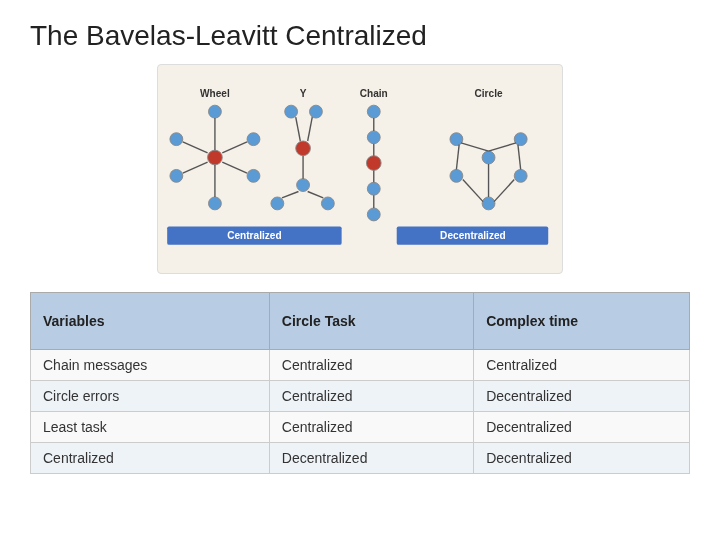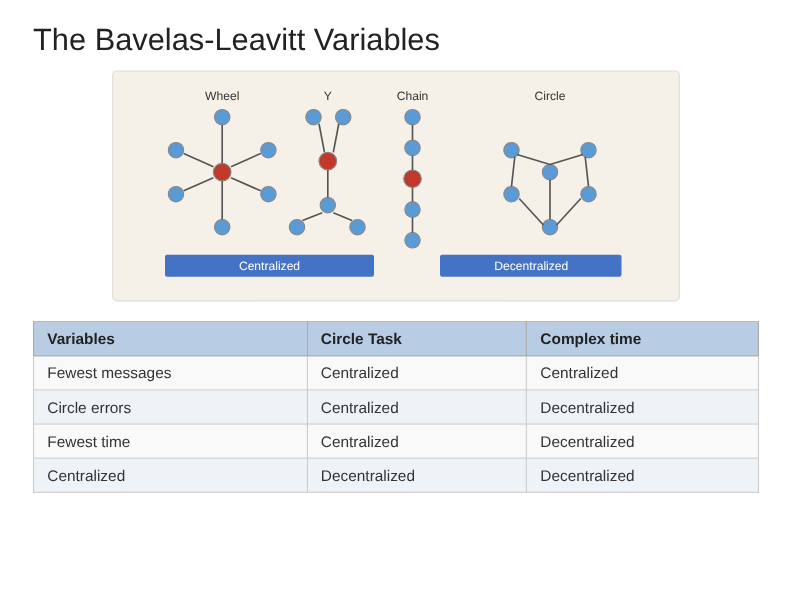--- a/index.html
+++ b/index.html
@@ -23,27 +23,28 @@
       font-size: 28px;
       font-weight: 400;
       color: #222;
       margin-bottom: 12px;
     }
 
     .diagram-container {
       background: #f5f0e8;
       border: 1px solid #ddd;
       border-radius: 4px;
-      width: 516px;
+      width: 406px;
       height: 210px;
       margin: 0 auto 18px auto;
       position: relative;
       display: flex;
       align-items: center;
       justify-content: center;
+      font-weight: bold;
     }
 
     .diagram-svg {
       width: 440px;
       height: 190px;
     }
 
     
     .table-wrapper {
       width: 100%;
@@ -51,21 +52,21 @@
 
     table {
       width: 100%;
       border-collapse: collapse;
       font-size: 14px;
     }
 
     thead tr th {
       background: #b8cce4;
       border: 1px solid #aaa;
-      padding: 7px 12px;
+      padding: 20px 12px;
       font-weight: 600;
       color: #222;
       text-align: left;
     }
 
     tbody tr td {
       border: 1px solid #ccc;
       padding: 7px 12px;
       color: #333;
     }
@@ -79,21 +80,21 @@
 
     td:first-child {
       font-weight: 500;
     }
   </style>
 </head>
 <body>
 
 <div class="page">
 
-  <h1 class="title">The Bavelas-Leavitt Variables</h1>
+  <h1 class="title">The Bavelas-Leavitt Centralized</h1>
 
   <div class="diagram-container">
     <svg class="diagram-svg" viewBox="0 0 440 185">
 
       <text x="62" y="14" font-size="11" font-family="Arial" fill="#333" text-anchor="middle">Wheel</text>
       <text x="158" y="14" font-size="11" font-family="Arial" fill="#333" text-anchor="middle">Y</text>
       <text x="235" y="14" font-size="11" font-family="Arial" fill="#333" text-anchor="middle">Chain</text>
       <text x="360" y="14" font-size="11" font-family="Arial" fill="#333" text-anchor="middle">Circle</text>
 
       <circle cx="62" cy="80" r="8" fill="#c0392b" stroke="#888" stroke-width="1"></circle>
@@ -163,31 +164,31 @@
     <table>
       <thead>
         <tr>
           <th>Variables</th>
           <th>Circle Task</th>
           <th>Complex time</th>
         </tr>
       </thead>
       <tbody id="table-body">
       <tr>
-            <td>Fewest messages</td>
+            <td>Chain messages</td>
             <td>Centralized</td>
             <td>Centralized</td>
           </tr>
           <tr>
             <td>Circle errors</td>
             <td>Centralized</td>
             <td>Decentralized</td>
           </tr>
           <tr>
-            <td>Fewest time</td>
+            <td>Least task</td>
             <td>Centralized</td>
             <td>Decentralized</td>
           </tr>
           <tr>
             <td>Centralized</td>
             <td>Decentralized</td>
             <td>Decentralized</td>
           </tr>
         </tbody>
     </table>

